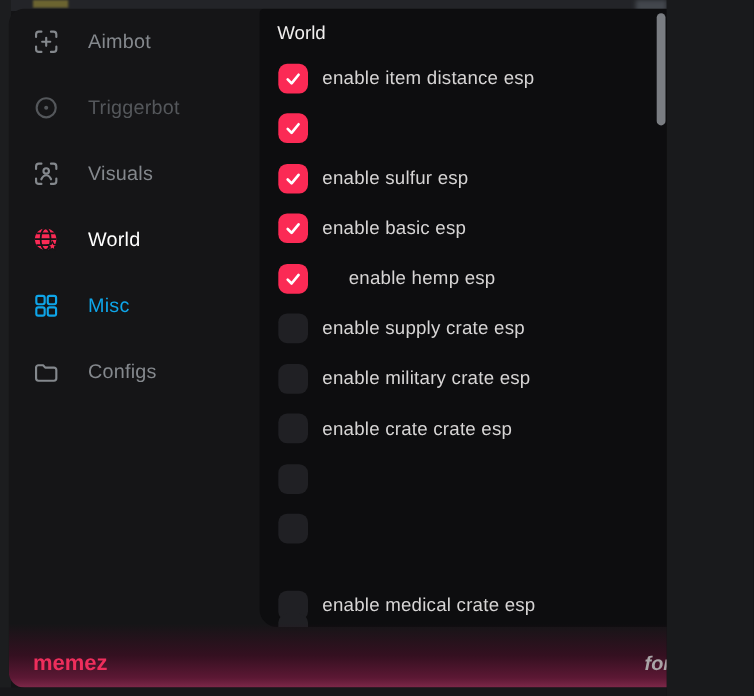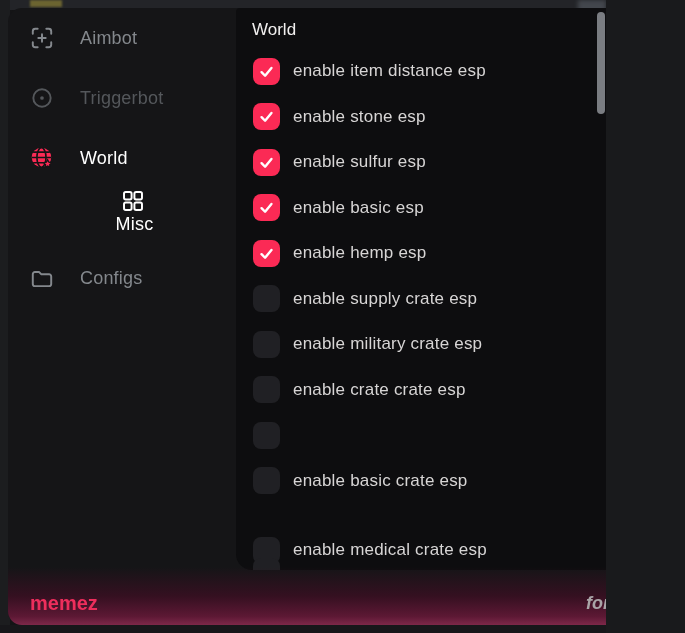--- a/index.html
+++ b/index.html
@@ -73,34 +73,44 @@
         </div>
         <div class="side-item muted" style="color: rgb(84, 87, 91);">
           <span class="icn">
             <svg viewBox="0 0 24 24" width="26" height="26">
               <circle stroke="currentColor" stroke-width="1.8" fill="none" stroke-linecap="round" stroke-linejoin="round" cx="12" cy="12" r="8"></circle>
               <circle cx="12" cy="12" r="1.7" fill="currentColor"></circle>
             </svg>
           </span>
           <span class="lbl">Triggerbot</span>
         </div>
+        <div class="side-item normal" style="color: rgb(132, 136, 141);">
+          <span class="icn">
+            <svg viewBox="0 0 24 24" width="26" height="26">
+              <path stroke="currentColor" stroke-width="1.8" fill="none" stroke-linecap="round" stroke-linejoin="round" d="M8 3.5H5.8A2.3 2.3 0 0 0 3.5 5.8V8 M16 3.5h2.2a2.3 2.3 0 0 1 2.3 2.3V8 M8 20.5H5.8a2.3 2.3 0 0 1-2.3-2.3V16 M16 20.5h2.2a2.3 2.3 0 0 0 2.3-2.3V16"></path>
+              <circle stroke="currentColor" stroke-width="1.8" fill="none" stroke-linecap="round" stroke-linejoin="round" cx="12" cy="9.6" r="2.3"></circle>
+              <path stroke="currentColor" stroke-width="1.8" fill="none" stroke-linecap="round" stroke-linejoin="round" d="M7.9 16.6c1-2.3 2.5-3.4 4.1-3.4s3.1 1.1 4.1 3.4"></path>
+            </svg>
+          </span>
+          <span class="lbl">Visuals</span>
+        </div>
         <div class="side-item active" style="color: rgb(255, 255, 255);">
           <span class="icn" style="color: rgb(251, 42, 85);">
             <svg viewBox="0 0 24 24" width="26" height="26">
               <circle cx="11.5" cy="11.5" r="9" fill="currentColor"></circle>
               <g stroke="#141416" stroke-width="1.5" fill="none">
                 <ellipse cx="11.5" cy="11.5" rx="4.2" ry="9"></ellipse>
                 <path d="M2.5 11.5h18 M3.8 6.6h15.4 M3.8 16.4h15.4"></path>
               </g>
               <path d="M17.2 13.6l1.2 2.3 2.5.4-1.8 1.8.4 2.5-2.3-1.2-2.3 1.2.4-2.5-1.8-1.8 2.5-.4z" fill="currentColor" stroke="#141416" stroke-width="1.2"></path>
             </svg>
           </span>
           <span class="lbl">World</span>
         </div>
-        <div class="side-item normal" style="color: #ffffff; flex-direction: column;">
+        <div class="side-item normal" style="color: #0ea5e9;">
           <span class="icn">
             <svg viewBox="0 0 24 24" width="26" height="26">
               <g stroke="currentColor" stroke-width="1.8" fill="none" stroke-linecap="round" stroke-linejoin="round">
                 <rect x="3.7" y="3.7" width="7" height="7" rx="1.6"></rect>
                 <rect x="13.3" y="3.7" width="7" height="7" rx="1.6"></rect>
                 <rect x="3.7" y="13.3" width="7" height="7" rx="1.6"></rect>
                 <rect x="13.3" y="13.3" width="7" height="7" rx="1.6"></rect>
               </g>
             </svg>
           </span>
@@ -127,42 +137,41 @@
             </span>
             <span class="lbl">enable item distance esp</span>
             <span class="swatch" style="background: rgb(255, 255, 255);"></span>
           </div>
           <div class="row" style="top: 94.5px;">
             <span class="checkbox checked">
               <svg viewBox="0 0 24 24" width="17" height="17">
                 <polyline points="5,13 10,18 19,7" stroke="#fff" stroke-width="3.4" fill="none" stroke-linecap="round" stroke-linejoin="round"></polyline>
               </svg>
             </span>
-            <span class="lbl">enable stone esp</span>
             <span class="swatch" style="background: rgb(123, 128, 114);"></span>
           </div>
           <div class="row" style="top: 140px;">
             <span class="checkbox checked">
               <svg viewBox="0 0 24 24" width="17" height="17">
                 <polyline points="5,13 10,18 19,7" stroke="#fff" stroke-width="3.4" fill="none" stroke-linecap="round" stroke-linejoin="round"></polyline>
               </svg>
             </span>
             <span class="lbl">enable sulfur esp</span>
             <span class="swatch" style="background: rgb(255, 230, 0);"></span>
           </div>
           <div class="row" style="top: 185.5px;">
             <span class="checkbox checked">
               <svg viewBox="0 0 24 24" width="17" height="17">
                 <polyline points="5,13 10,18 19,7" stroke="#fff" stroke-width="3.4" fill="none" stroke-linecap="round" stroke-linejoin="round"></polyline>
               </svg>
             </span>
             <span class="lbl">enable basic esp</span>
             <span class="swatch" style="background: rgb(255, 122, 0);"></span>
           </div>
-          <div class="row" style="top: 231px;">
+          <div class="row" style="top: 231px; gap: 24px;">
             <span class="checkbox checked">
               <svg viewBox="0 0 24 24" width="17" height="17">
                 <polyline points="5,13 10,18 19,7" stroke="#fff" stroke-width="3.4" fill="none" stroke-linecap="round" stroke-linejoin="round"></polyline>
               </svg>
             </span>
             <span class="lbl">enable hemp esp</span>
             <span class="swatch" style="background: rgb(10, 224, 10);"></span>
           </div>
           <div class="row" style="top: 276.5px;">
             <span class="checkbox"></span>
@@ -178,21 +187,20 @@
             <span class="checkbox"></span>
             <span class="lbl">enable crate crate esp</span>
             <span class="swatch" style="background: rgb(255, 255, 255);"></span>
           </div>
           <div class="row" style="top: 413px;">
             <span class="checkbox"></span>
             <span class="swatch" style="background: rgb(255, 255, 255);"></span>
           </div>
           <div class="row" style="top: 458.5px;">
             <span class="checkbox"></span>
-            <span class="lbl">enable basic crate esp</span>
             <span class="swatch" style="background: rgb(255, 255, 255);"></span>
           </div>
           <div class="row" style="top: 528px;">
             <span class="checkbox"></span>
             <span class="lbl">enable medical crate esp</span>
             <span class="swatch" style="background: rgb(255, 255, 255);"></span>
           </div>
           <div class="row" style="top: 549.5px;">
             <span class="checkbox"></span>
             <span class="lbl"></span>

